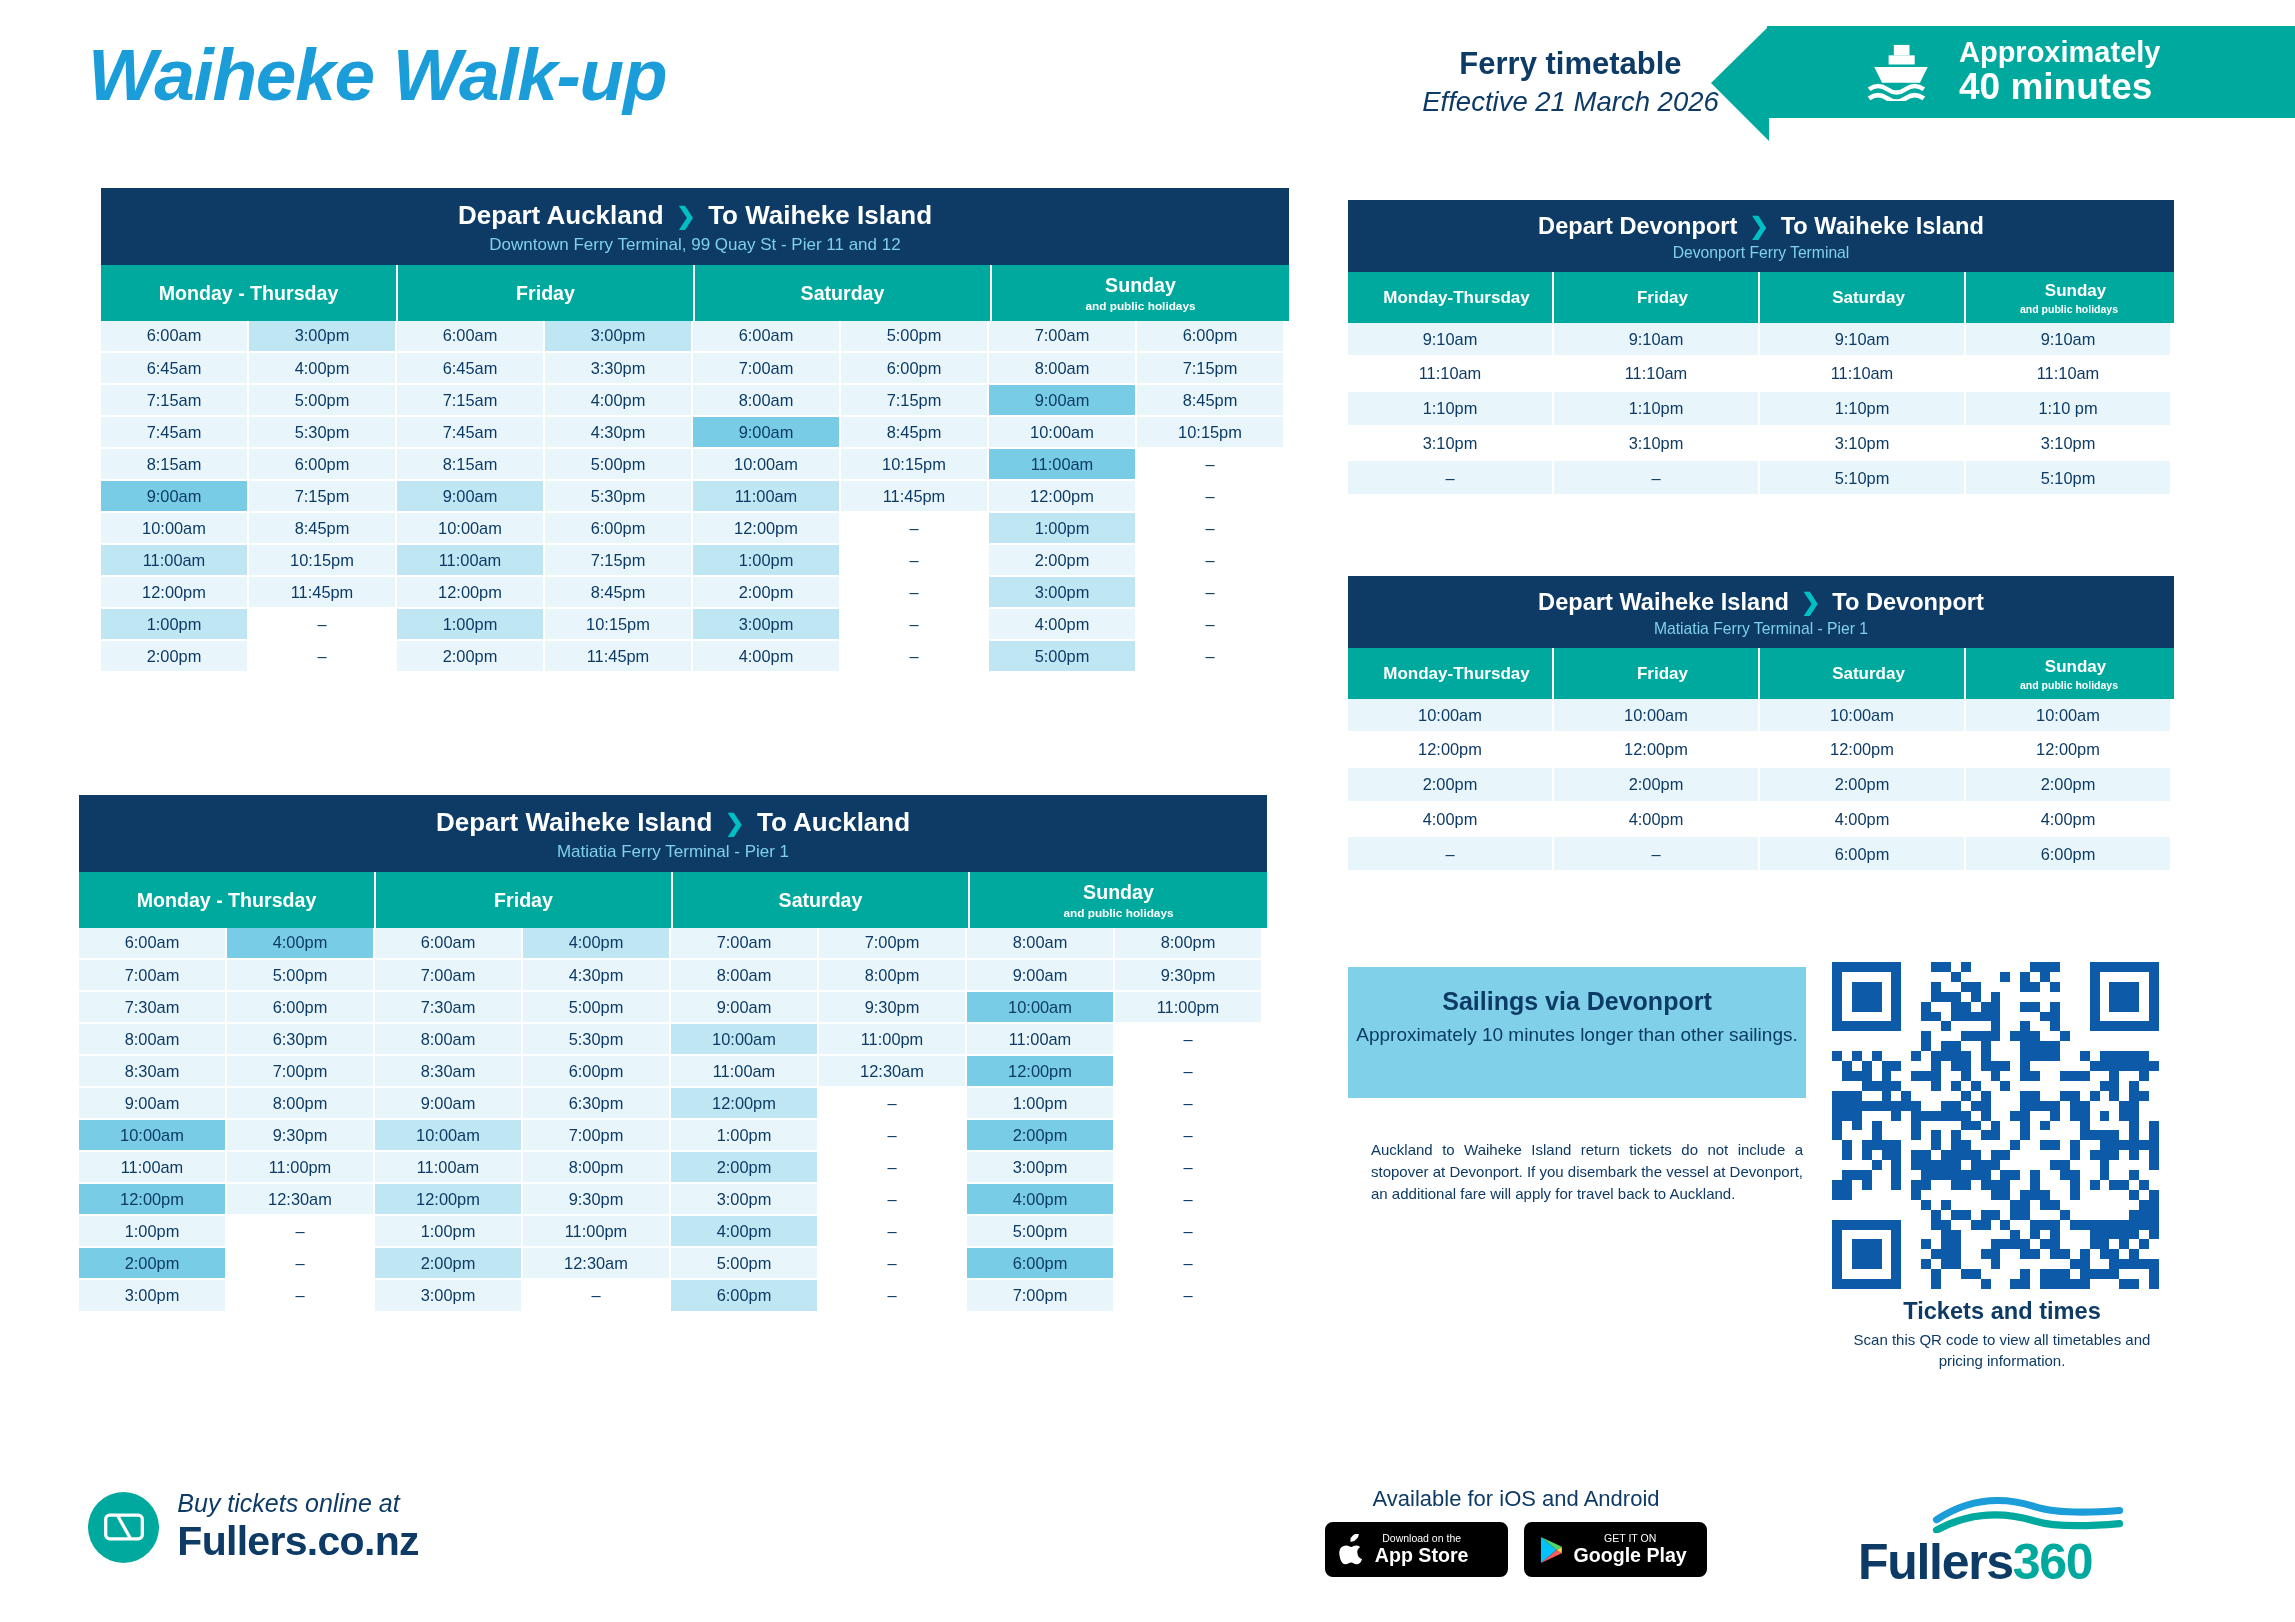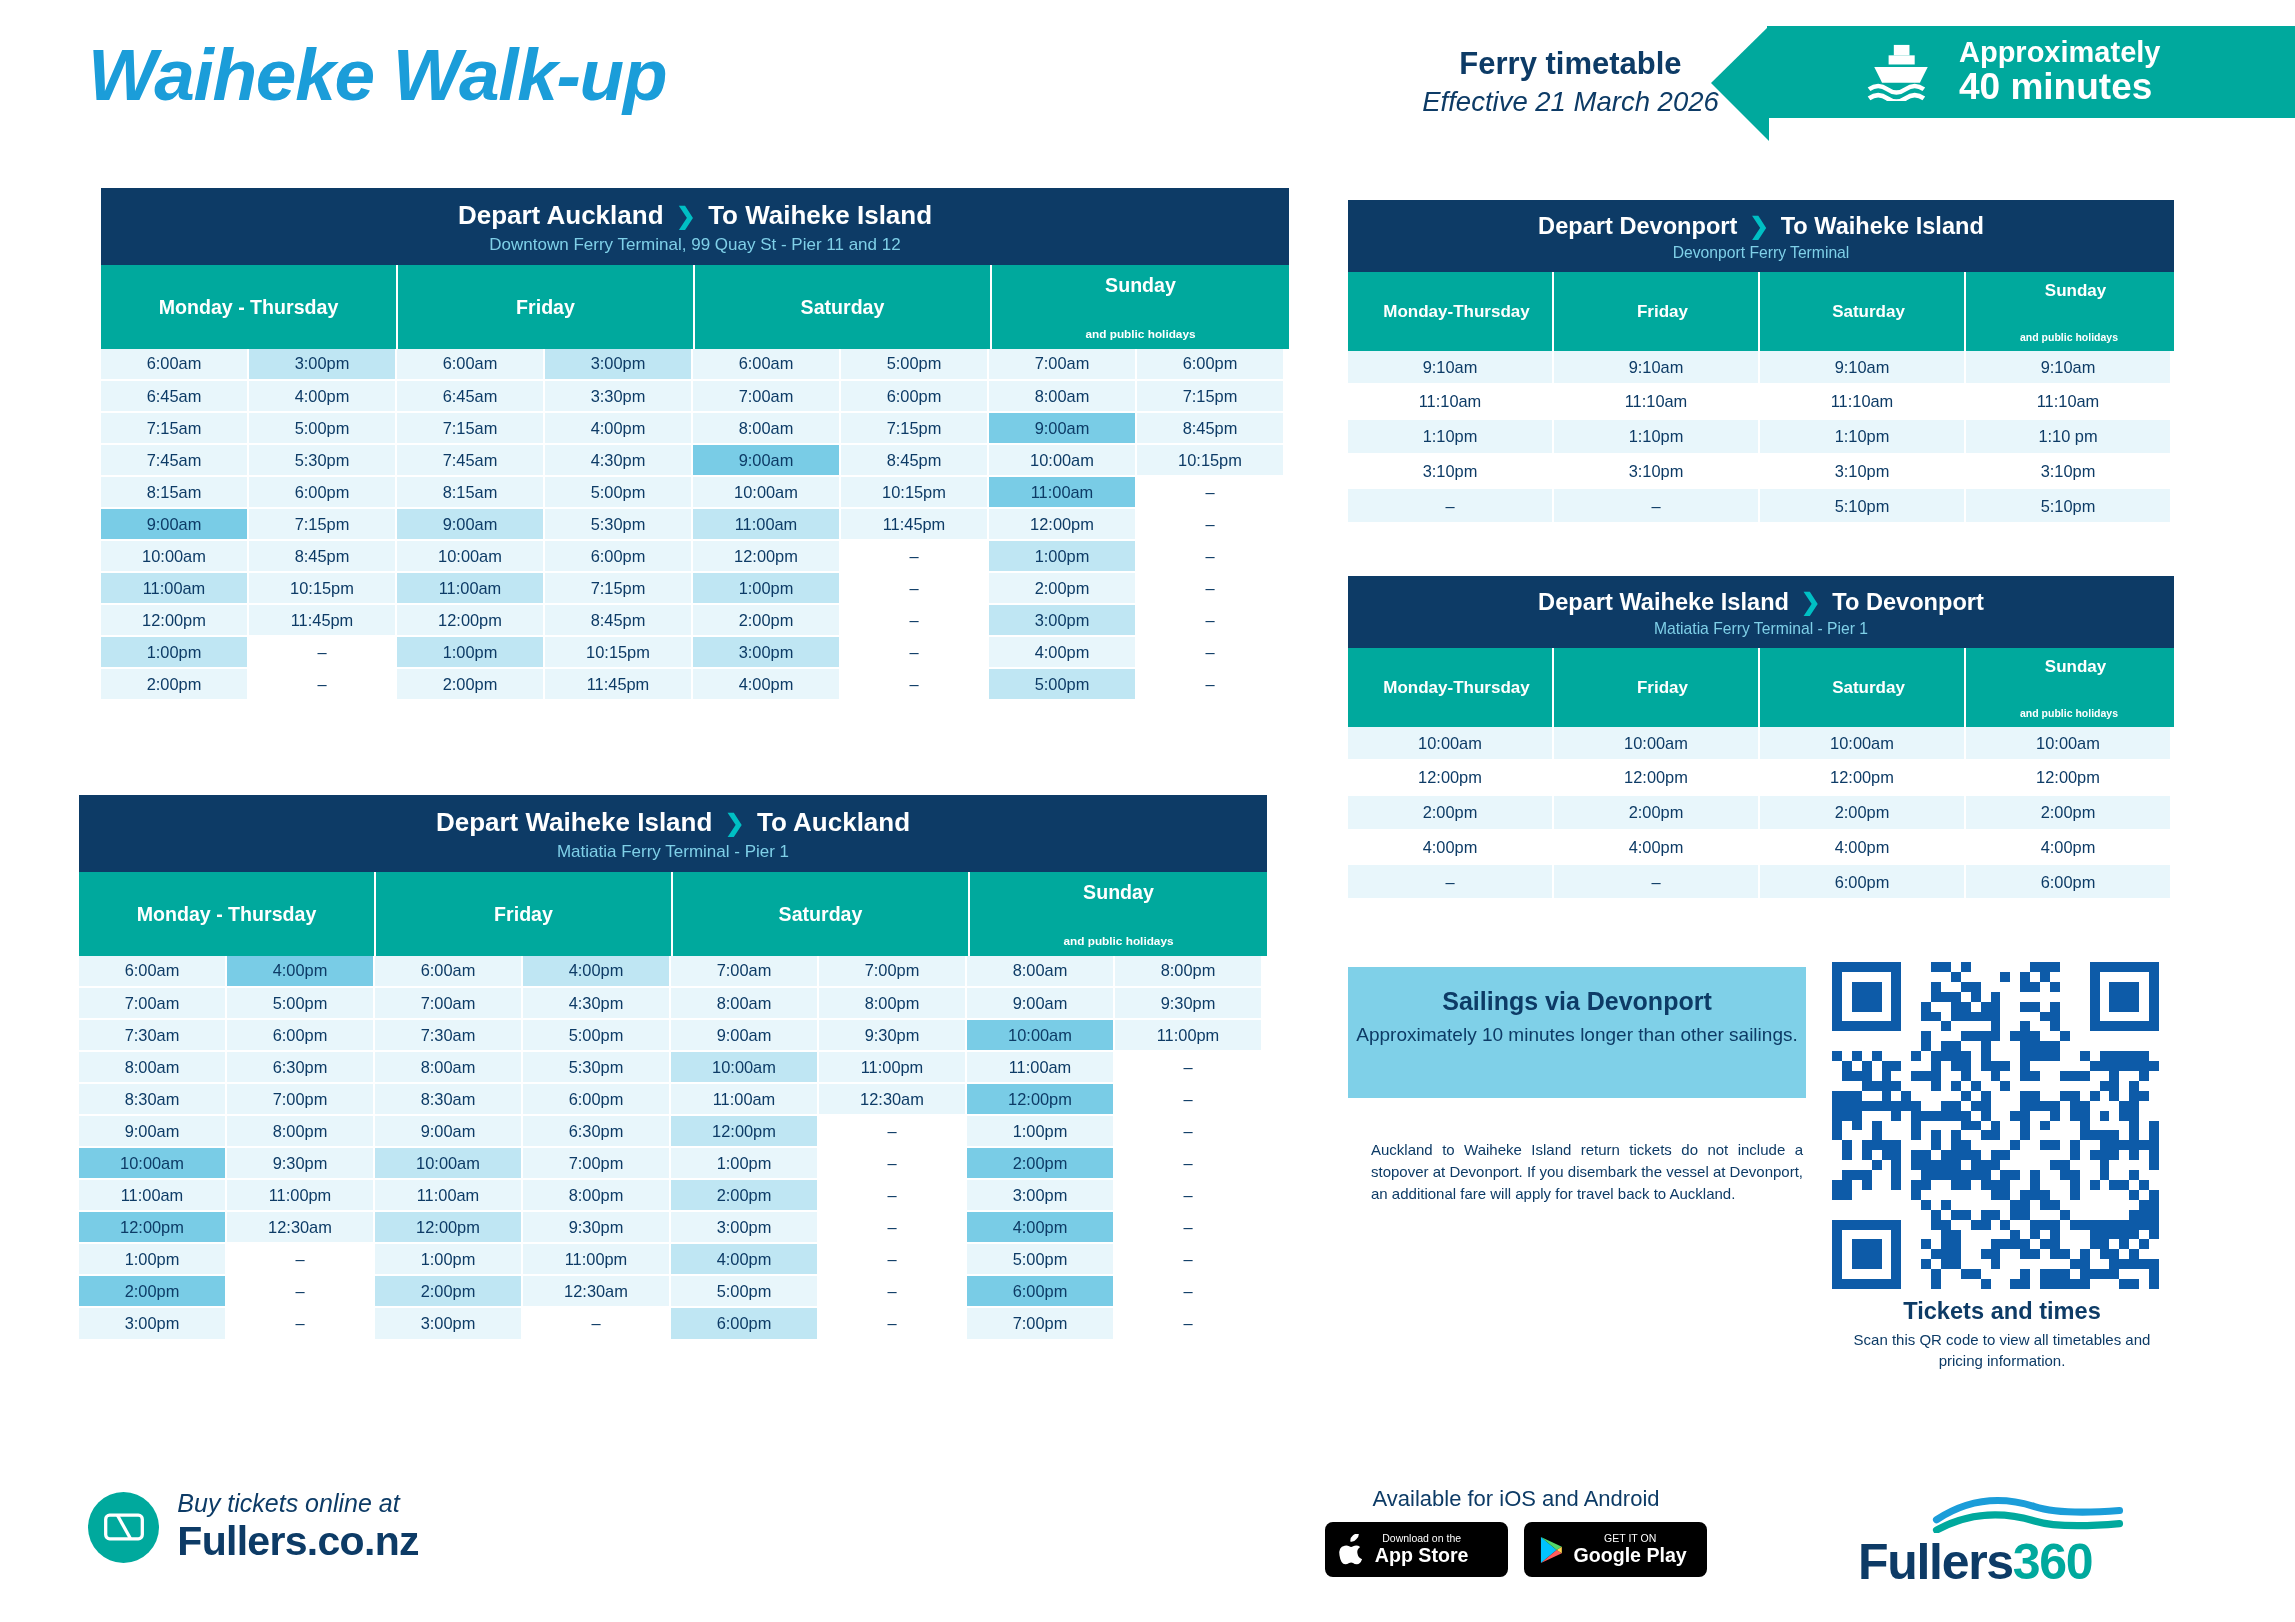--- a/index.html
+++ b/index.html
@@ -46,21 +46,21 @@
   .tbl-head .h1 { font-size: 26px; font-weight: bold; }
   .tbl-head .h1 .chev { color: #00bfc4; padding: 0 5.2px; font-size: 23.6px; }
   .tbl-head .h2 { font-size: 17px; color: #7fd0e8; margin-top: 3.9px; }
 
   .daystrip { display: flex; background: #00a99d; }
   .daystrip .day {
     color: #ffffff; text-align: center; font-weight: bold;
     padding: 9.2px 0 7.9px; border-right: 2px solid #ffffff;
     display: flex; flex-direction: column; justify-content: center;
   }
-  .daystrip .day:last-child { border-right: none; gap: 28px; }
+  .daystrip .day:last-child { border-right: none; }
   .daystrip .day .dn { font-size: 19.6px; }
   .daystrip .day .sub { font-size: 11.8px; font-weight: bold; margin-top: 1.3px; }
 
   .grid { display: flex; }
   .gcol { display: flex; flex-direction: column; }
   .cell {
     text-align: center; font-size: 16.4px; color: #0d3b66;
     padding: 5.9px 0 5.2px; border-bottom: 2px solid #ffffff;
     border-right: 2px solid #ffffff;
   }

